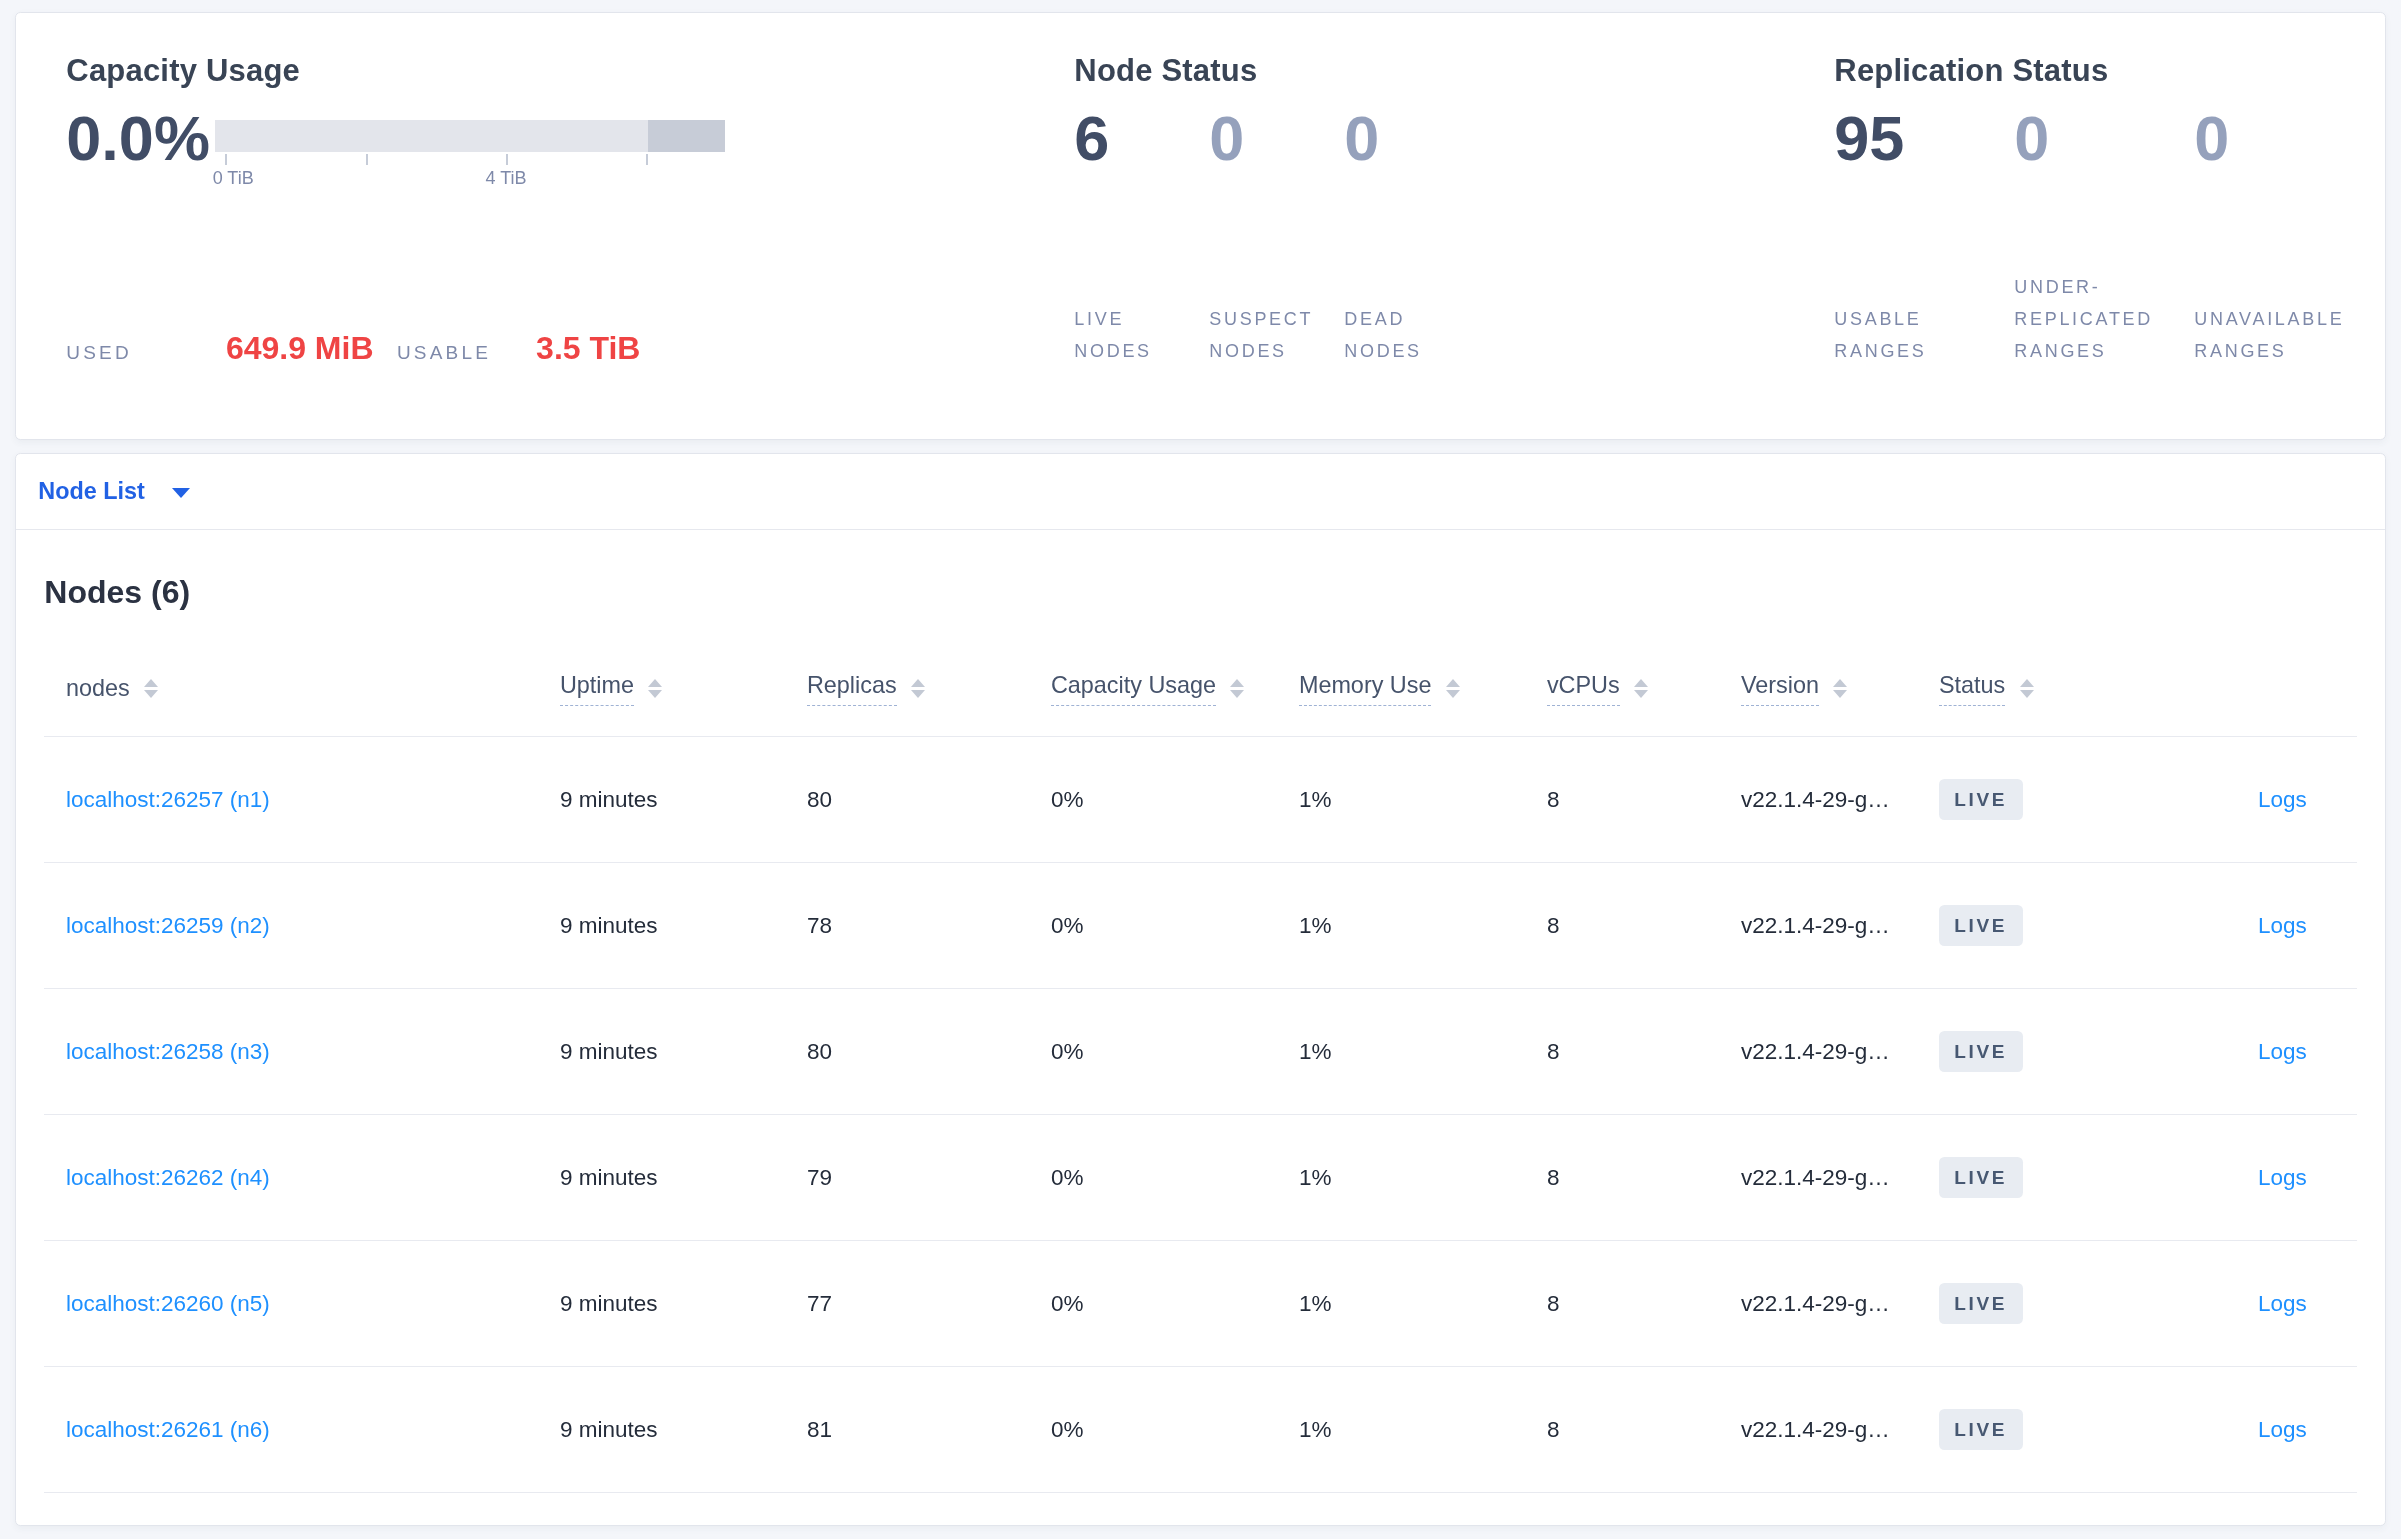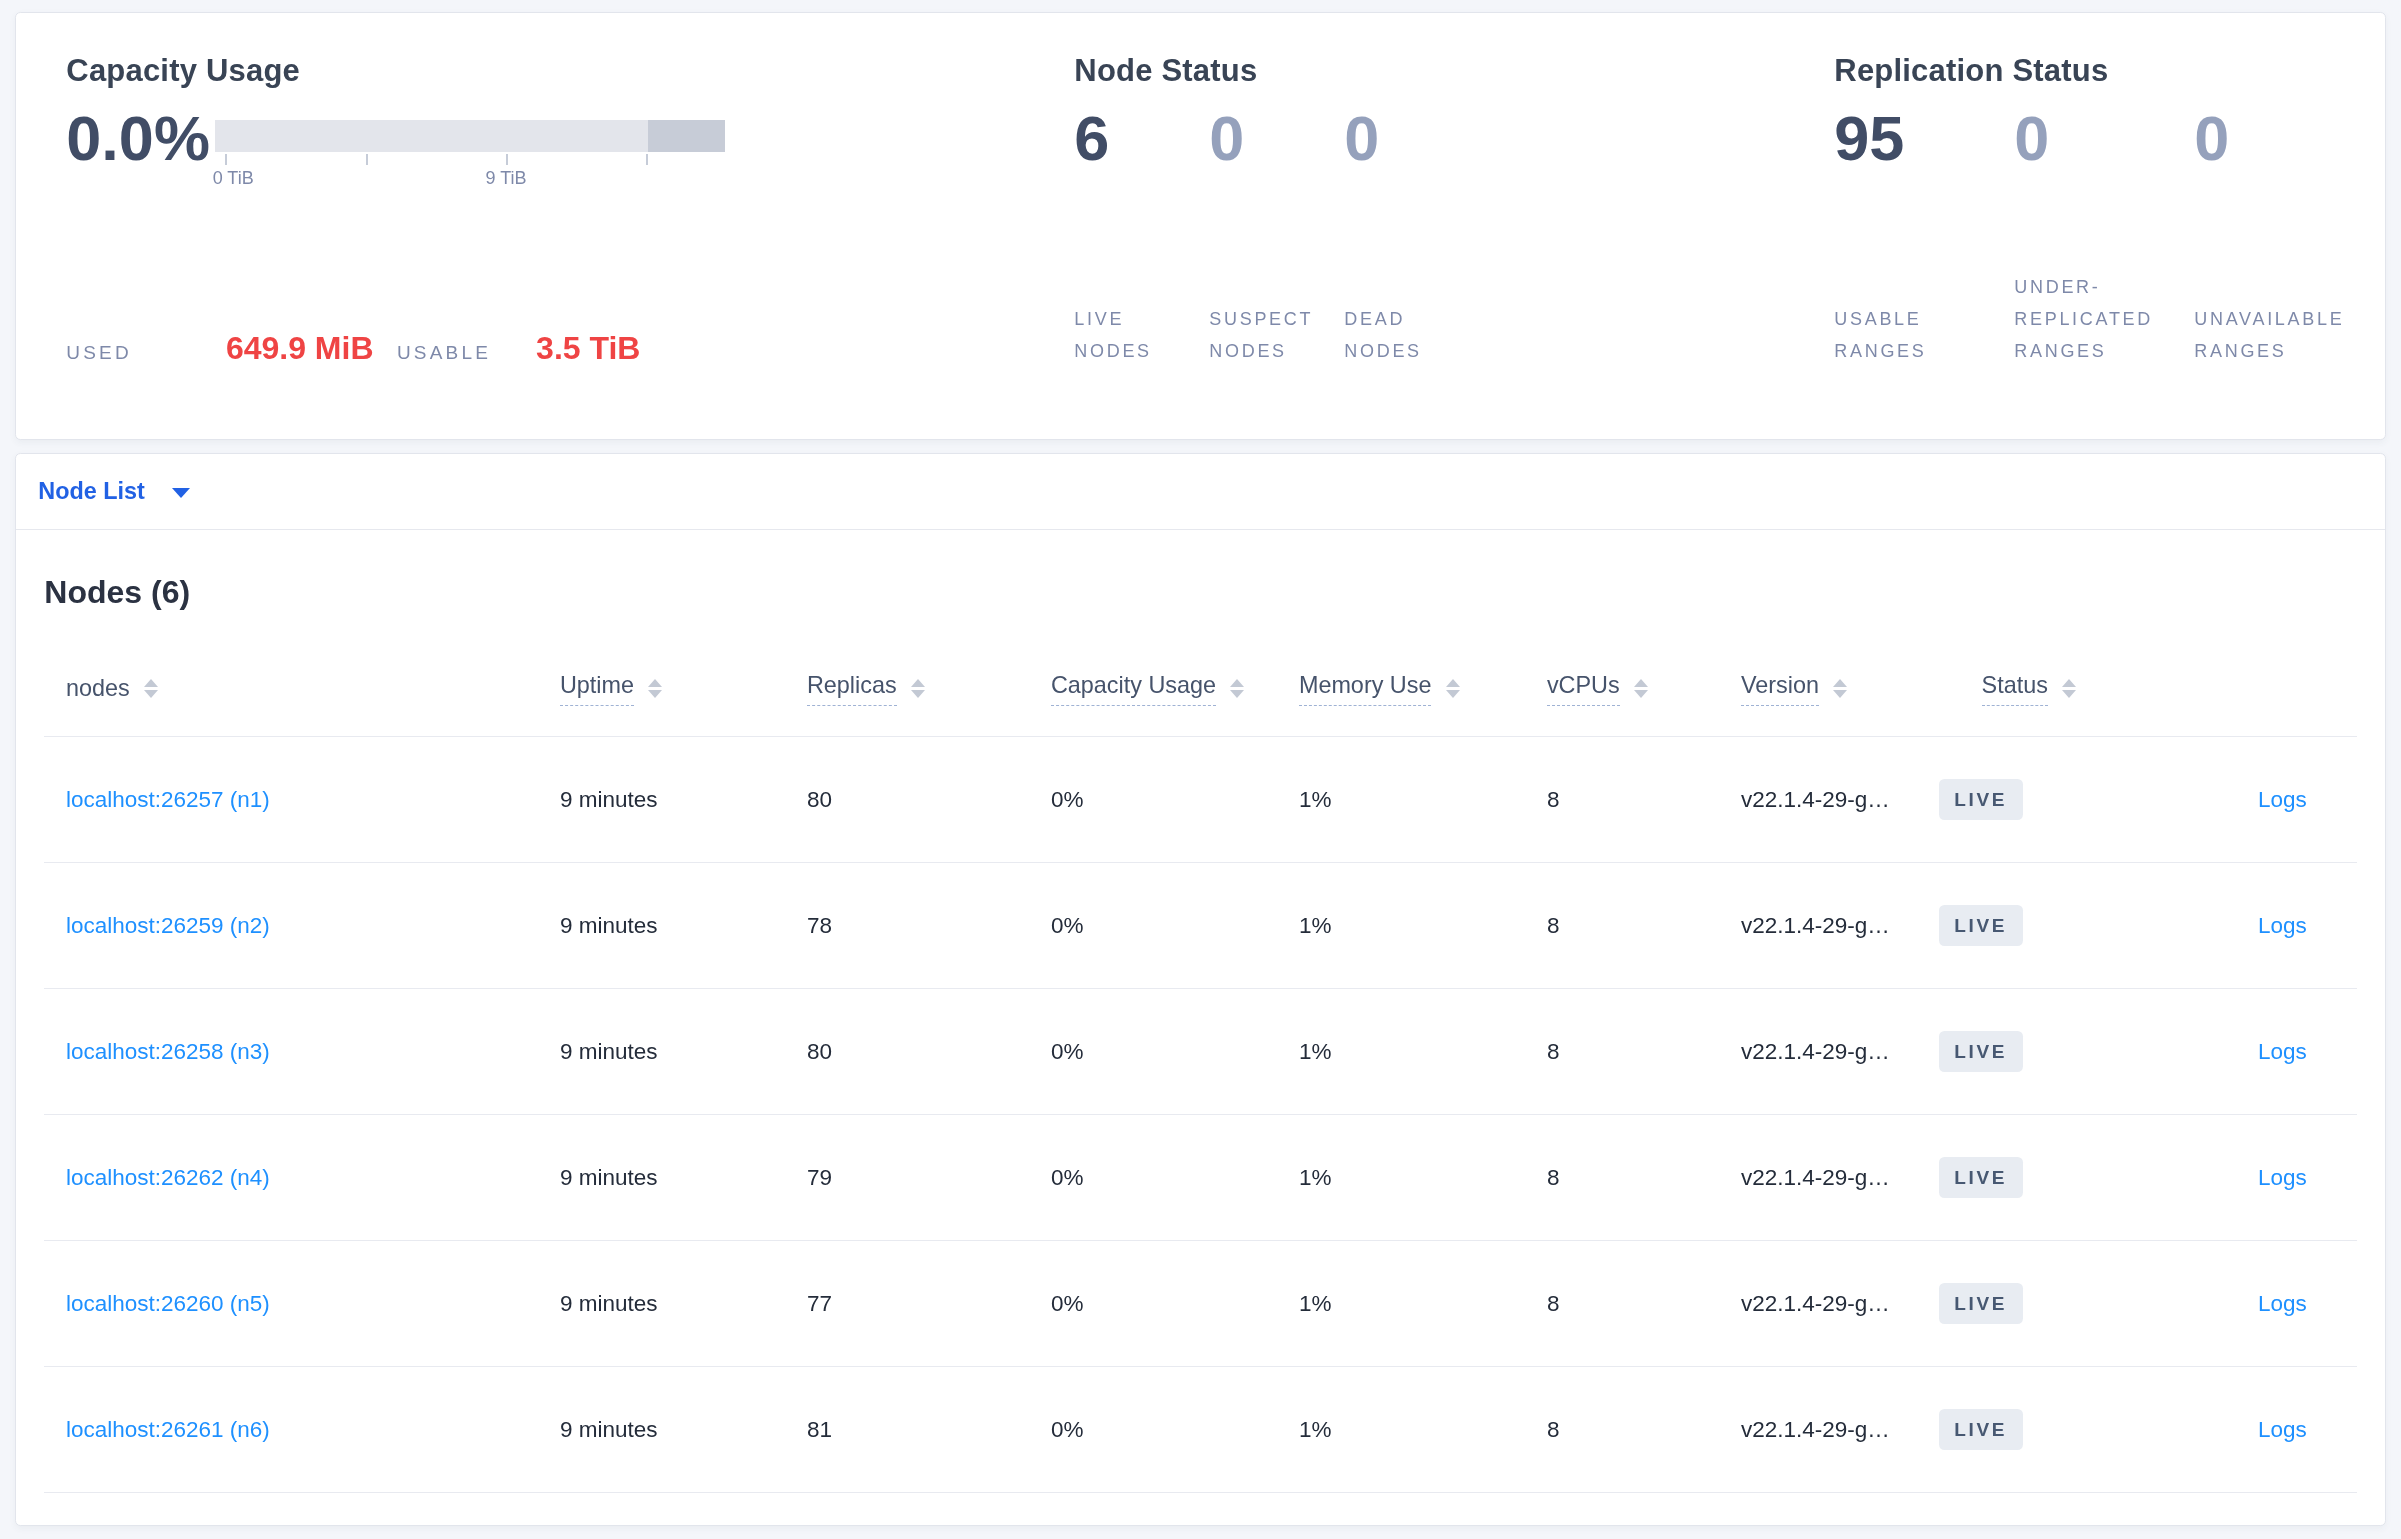--- a/index.html
+++ b/index.html
@@ -87,21 +87,21 @@
   .tr { display:flex; align-items:center; height:126px; border-bottom:0.9px solid #e8eaf0; padding-left:21.6px; }
   .td { font-size:22.5px; color:#242c3a; white-space:nowrap; overflow:hidden; }
 
   .c-address  { width:494px; }
   .c-uptime   { width:247px; }
   .c-replicas { width:244px; }
   .c-capacity { width:248px; }
   .c-memory   { width:248px; }
   .c-vcpus    { width:194px; }
   .c-version  { width:198px; }
-  .c-status   { width:180px;justify-content:center; }
+  .c-status   { width:180px; }
   .c-logs     { flex:1; text-align:right; padding-right:50px; }
 
   a.link { color:#1e90ff; text-decoration:none; cursor:pointer; }
 
   .badge {
     display:inline-block; background:#e8ecf2; color:#475872;
     font-size:19px; font-weight:700; letter-spacing:2.7px;
     padding:10.8px 15.3px; border-radius:5.4px; line-height:1;
   }
 </style>
@@ -122,21 +122,21 @@
               <div class="bar-dark"></div>
             </div>
             <div class="ticks">
               <span class="tick" style="left:2%"></span>
               <span class="tick" style="left:29.5%"></span>
               <span class="tick" style="left:57%"></span>
               <span class="tick" style="left:84.5%"></span>
             </div>
             <div class="tick-labels">
               <span class="tick-label" style="left:3.5%">0 TiB</span>
-              <span class="tick-label" style="left:57%">9 TiB</span>
+              <span class="tick-label" style="left:57%">4 TiB</span>
             </div>
           </div>
         </div>
         <div class="cap-stats">
           <span class="muted-label">USED</span>
           <span class="cap-value used">649.9 MiB</span>
           <span class="muted-label usable-label">USABLE</span>
           <span class="cap-value usable">3.5 TiB</span>
         </div>
       </div>

